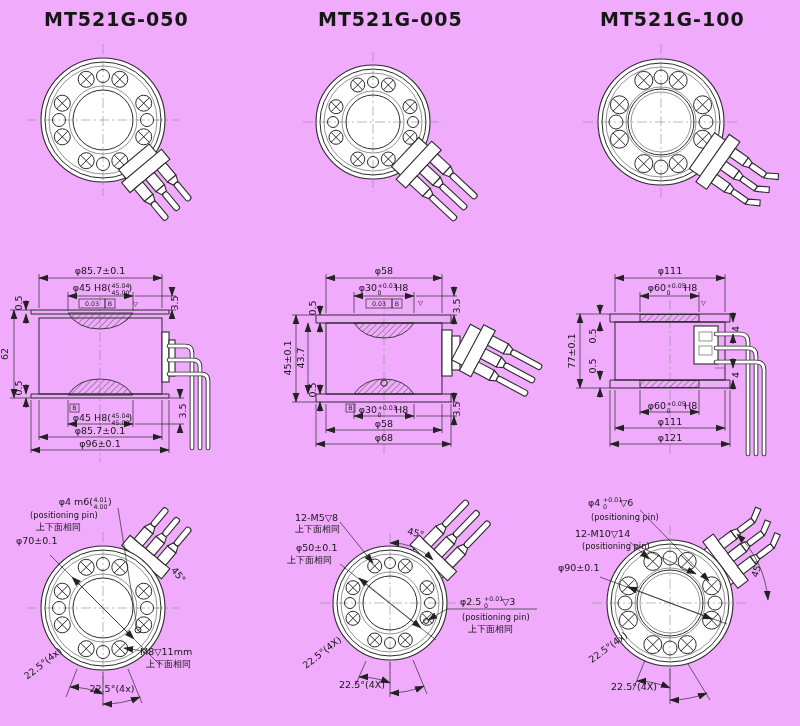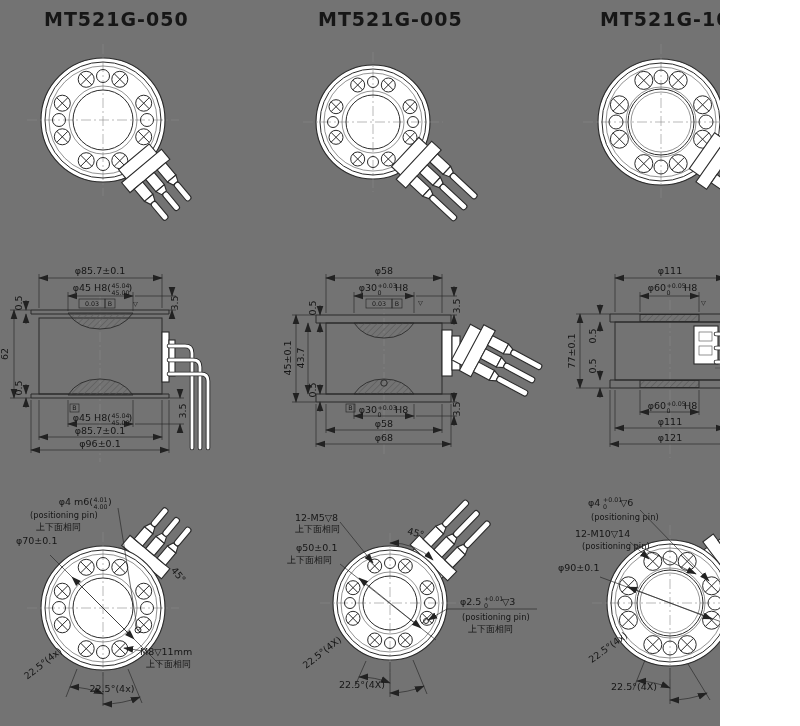--- a/index.html
+++ b/index.html
@@ -1,16 +1,16 @@
 <!DOCTYPE html>
 <html><head>
 <meta charset="utf-8">
 <style>
   html,body{margin:0;padding:0;background:#fff}
-  .sheet{position:relative;width:720px;height:726px;background:#737373;overflow:hidden;
+  .sheet{position:relative;width:800px;height:726px;background:#f0abfc;overflow:hidden;
          font-family:"DejaVu Sans",sans-serif}
   svg{display:block}
   svg text{fill:#161616;font-family:"DejaVu Sans",sans-serif}
   .ttl{font-size:19px;font-weight:bold;letter-spacing:1px}
   .dim{font-size:9.5px}
   .sm{font-size:6.3px}
   .note{font-size:8.3px}
   .cjk{font-size:9px}
   .mid{text-anchor:middle}
   .end{text-anchor:end}

